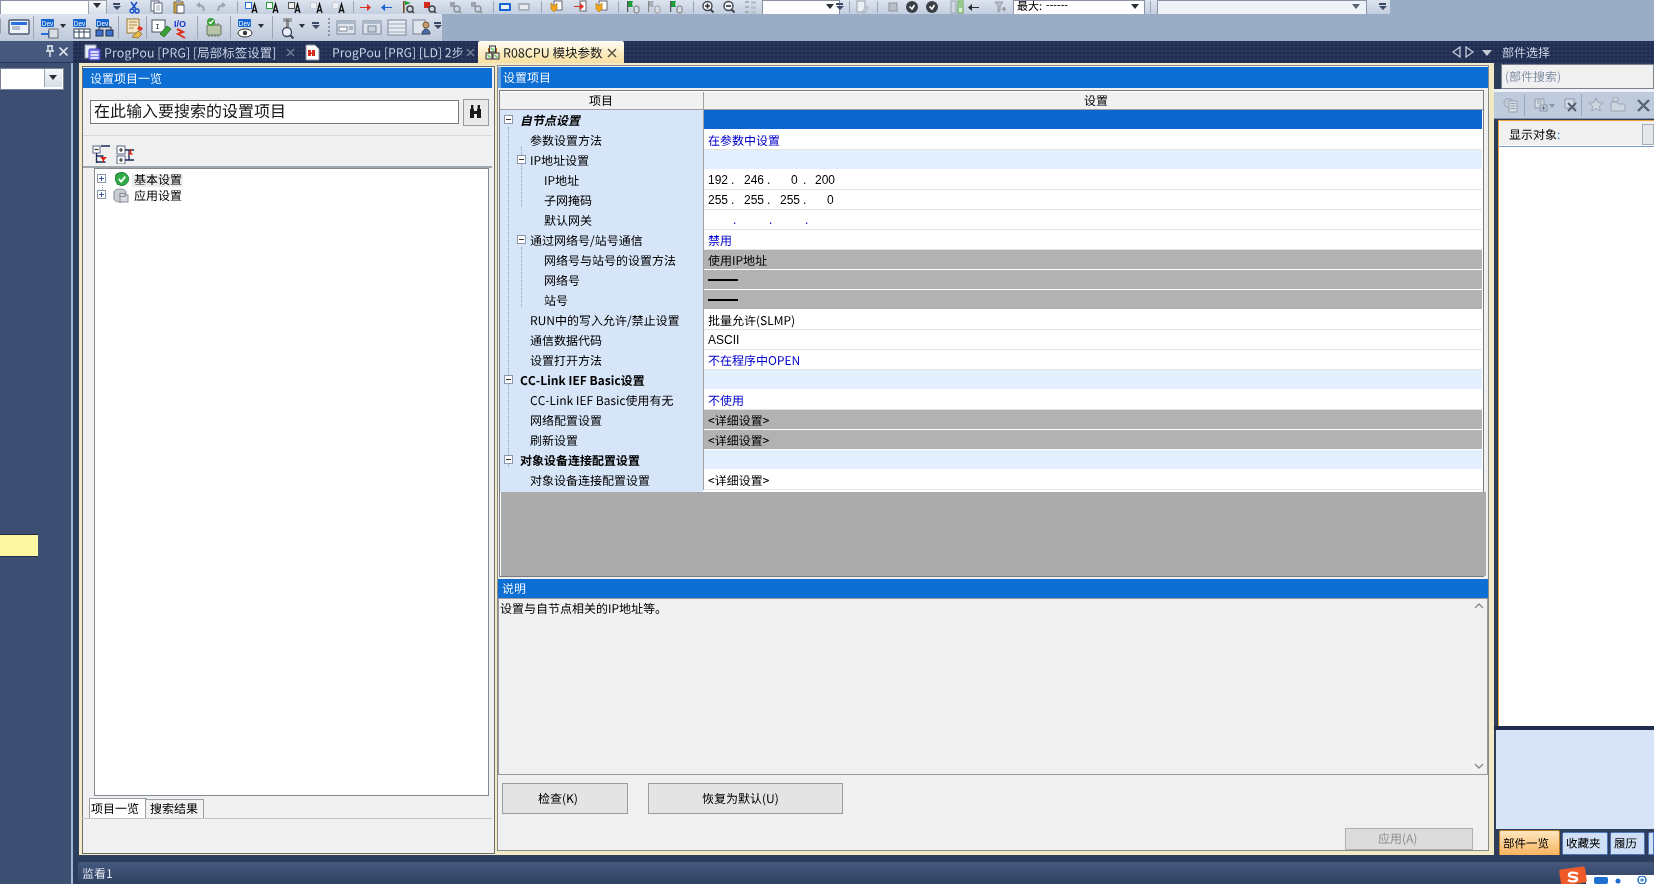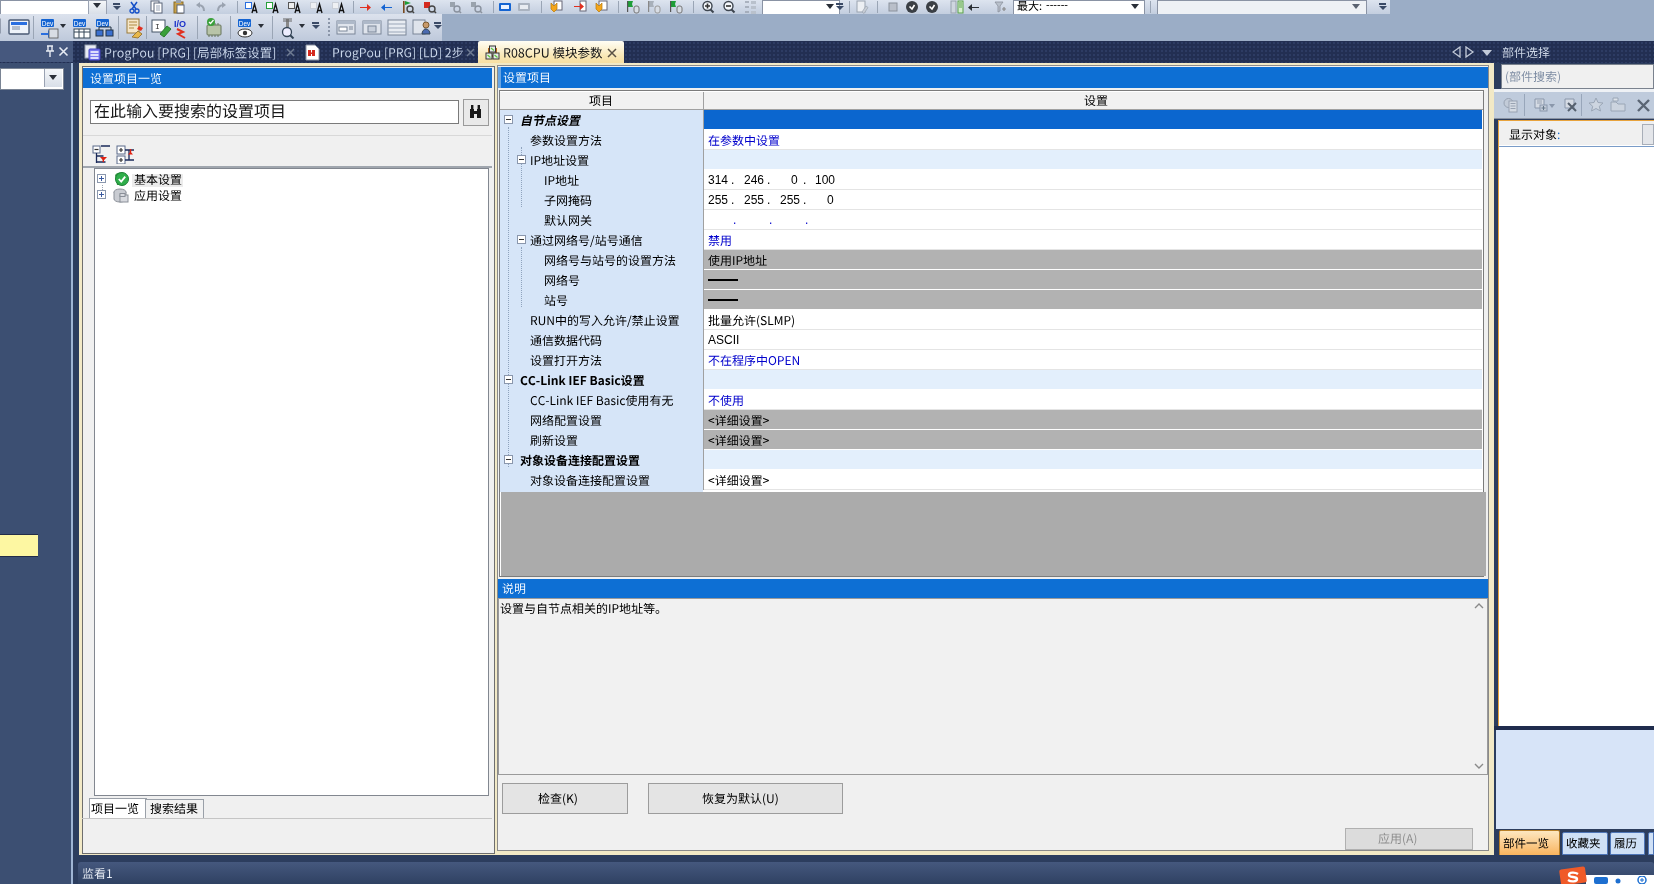--- a/index.html
+++ b/index.html
@@ -447,27 +447,27 @@
 <div style="position:absolute;left:704px;top:150px;width:778px;height:19px;background:#e3effc"></div>
 <div style="position:absolute;left:517px;top:155px;width:9px;height:9px;background:#fff;border:1px solid #8a97ad;box-sizing:border-box"></div>
 <div style="position:absolute;left:519px;top:158.9px;width:5px;height:1.3px;background:#333"></div>
 <svg style="position:absolute;left:530px;top:153px;width:62px;height:15.6px;overflow:visible" viewBox="0 -12 62 15.6">
       <path d="M1.2 0H2.3V-8.8H1.2Z M4.7 0H5.8V-3.5H7.3C9.2 -3.5 10.5 -4.4 10.5 -6.2C10.5 -8.1 9.2 -8.8 7.2 -8.8H4.7ZM5.8 -4.4V-7.9H7.1C8.6 -7.9 9.4 -7.5 9.4 -6.2C9.4 -5 8.7 -4.4 7.1 -4.4Z M16.3 -9V-5.7L15 -5.1L15.3 -4.3L16.3 -4.7V-0.9C16.3 0.4 16.7 0.7 18 0.7C18.3 0.7 20.7 0.7 21 0.7C22.2 0.7 22.5 0.2 22.7 -1.5C22.4 -1.5 22.1 -1.7 21.9 -1.8C21.8 -0.5 21.7 -0.1 21 -0.1C20.5 -0.1 18.5 -0.1 18.1 -0.1C17.3 -0.1 17.1 -0.3 17.1 -0.9V-5.1L18.7 -5.8V-1.7H19.6V-6.2L21.3 -6.9C21.3 -4.9 21.2 -3.6 21.2 -3.3C21.1 -3 21 -3 20.8 -3C20.7 -3 20.3 -3 20 -3C20.1 -2.8 20.2 -2.5 20.2 -2.2C20.6 -2.2 21 -2.2 21.4 -2.3C21.7 -2.4 21.9 -2.6 22 -3.1C22.1 -3.6 22.1 -5.4 22.1 -7.6L22.2 -7.8L21.5 -8.1L21.4 -7.9L21.2 -7.8L19.6 -7.1V-10.1H18.7V-6.7L17.1 -6V-9ZM11.5 -1.8 11.9 -0.9C12.9 -1.4 14.3 -2 15.6 -2.6L15.4 -3.4L14 -2.9V-6.3H15.4V-7.2H14V-9.9H13.2V-7.2H11.6V-6.3H13.2V-2.5C12.5 -2.2 12 -2 11.5 -1.8Z M28.3 -7.5V-0.3H26.9V0.5H34.7V-0.3H31.9V-5.1H34.5V-5.9H31.9V-10H31V-0.3H29.2V-7.5ZM23.5 -2 23.9 -1.1C25 -1.5 26.5 -2.1 27.8 -2.7L27.7 -3.5L26.1 -2.9V-6.3H27.7V-7.2H26.1V-9.9H25.3V-7.2H23.7V-6.3H25.3V-2.6C24.6 -2.4 24 -2.1 23.5 -2Z M36.6 -9.3C37.2 -8.7 38 -7.9 38.4 -7.4L39 -8.1C38.6 -8.6 37.8 -9.3 37.2 -9.9ZM35.6 -6.3V-5.4H37.3V-1.1C37.3 -0.6 36.9 -0.2 36.7 -0C36.9 0.1 37.1 0.5 37.2 0.7C37.4 0.5 37.7 0.2 39.9 -1.3C39.7 -1.5 39.6 -1.9 39.5 -2.1L38.2 -1.1V-6.3ZM41 -9.6V-8.3C41 -7.4 40.7 -6.4 39.2 -5.7C39.3 -5.6 39.6 -5.2 39.7 -5C41.5 -5.9 41.9 -7.2 41.9 -8.3V-8.8H44V-6.9C44 -6 44.1 -5.6 45 -5.6C45.1 -5.6 45.7 -5.6 45.9 -5.6C46.1 -5.6 46.4 -5.6 46.5 -5.7C46.5 -5.9 46.5 -6.2 46.4 -6.5C46.3 -6.4 46 -6.4 45.9 -6.4C45.7 -6.4 45.2 -6.4 45 -6.4C44.9 -6.4 44.8 -6.5 44.8 -6.9V-9.6ZM44.8 -3.9C44.3 -3 43.7 -2.2 42.9 -1.5C42.1 -2.2 41.5 -3 41 -3.9ZM39.7 -4.8V-3.9H40.3L40.2 -3.9C40.7 -2.8 41.3 -1.8 42.2 -1C41.3 -0.5 40.3 -0.1 39.2 0.2C39.4 0.4 39.6 0.7 39.6 1C40.8 0.6 41.9 0.2 42.9 -0.5C43.8 0.2 44.9 0.7 46.1 1C46.2 0.7 46.5 0.4 46.7 0.2C45.5 -0 44.5 -0.5 43.6 -1C44.6 -1.9 45.4 -3.1 45.9 -4.6L45.4 -4.8L45.2 -4.8Z M54.9 -9H57V-7.9H54.9ZM52.1 -9H54.1V-7.9H52.1ZM49.4 -9H51.3V-7.9H49.4ZM49.4 -5.1V-0.1H47.8V0.6H58.5V-0.1H56.8V-5.1H53.1L53.2 -5.8H58.2V-6.5H53.4L53.5 -7.2H57.9V-9.6H48.5V-7.2H52.6L52.5 -6.5H47.9V-5.8H52.3L52.2 -5.1ZM50.3 -0.1V-0.8H55.9V-0.1ZM50.3 -3.3H55.9V-2.6H50.3ZM50.3 -3.8V-4.5H55.9V-3.8ZM50.3 -2.1H55.9V-1.4H50.3Z" fill="#000"></path>
     </svg>
 <div style="position:absolute;left:704px;top:189px;width:778px;height:1px;background:#e4e4e4"></div>
 <svg style="position:absolute;left:544px;top:173px;width:38px;height:15.6px;overflow:visible" viewBox="0 -12 38 15.6">
       <path d="M1.2 0H2.3V-8.8H1.2Z M4.7 0H5.8V-3.5H7.3C9.2 -3.5 10.5 -4.4 10.5 -6.2C10.5 -8.1 9.2 -8.8 7.2 -8.8H4.7ZM5.8 -4.4V-7.9H7.1C8.6 -7.9 9.4 -7.5 9.4 -6.2C9.4 -5 8.7 -4.4 7.1 -4.4Z M16.3 -9V-5.7L15 -5.1L15.3 -4.3L16.3 -4.7V-0.9C16.3 0.4 16.7 0.7 18 0.7C18.3 0.7 20.7 0.7 21 0.7C22.2 0.7 22.5 0.2 22.7 -1.5C22.4 -1.5 22.1 -1.7 21.9 -1.8C21.8 -0.5 21.7 -0.1 21 -0.1C20.5 -0.1 18.5 -0.1 18.1 -0.1C17.3 -0.1 17.1 -0.3 17.1 -0.9V-5.1L18.7 -5.8V-1.7H19.6V-6.2L21.3 -6.9C21.3 -4.9 21.2 -3.6 21.2 -3.3C21.1 -3 21 -3 20.8 -3C20.7 -3 20.3 -3 20 -3C20.1 -2.8 20.2 -2.5 20.2 -2.2C20.6 -2.2 21 -2.2 21.4 -2.3C21.7 -2.4 21.9 -2.6 22 -3.1C22.1 -3.6 22.1 -5.4 22.1 -7.6L22.2 -7.8L21.5 -8.1L21.4 -7.9L21.2 -7.8L19.6 -7.1V-10.1H18.7V-6.7L17.1 -6V-9ZM11.5 -1.8 11.9 -0.9C12.9 -1.4 14.3 -2 15.6 -2.6L15.4 -3.4L14 -2.9V-6.3H15.4V-7.2H14V-9.9H13.2V-7.2H11.6V-6.3H13.2V-2.5C12.5 -2.2 12 -2 11.5 -1.8Z M28.3 -7.5V-0.3H26.9V0.5H34.7V-0.3H31.9V-5.1H34.5V-5.9H31.9V-10H31V-0.3H29.2V-7.5ZM23.5 -2 23.9 -1.1C25 -1.5 26.5 -2.1 27.8 -2.7L27.7 -3.5L26.1 -2.9V-6.3H27.7V-7.2H26.1V-9.9H25.3V-7.2H23.7V-6.3H25.3V-2.6C24.6 -2.4 24 -2.1 23.5 -2Z" fill="#000"></path>
     </svg>
-<div style="position:absolute;left:708px;top:173px;font:normal 12px 'Liberation Sans', sans-serif;color:#000;letter-spacing:0;line-height:15px;white-space:pre">314</div>
+<div style="position:absolute;left:708px;top:173px;font:normal 12px 'Liberation Sans', sans-serif;color:#000;letter-spacing:0;line-height:15px;white-space:pre">192</div>
 <div style="position:absolute;left:731px;top:173px;font:normal 12px 'Liberation Sans', sans-serif;color:#000;letter-spacing:0;line-height:15px;white-space:pre">.</div>
 <div style="position:absolute;left:744px;top:173px;font:normal 12px 'Liberation Sans', sans-serif;color:#000;letter-spacing:0;line-height:15px;white-space:pre">246</div>
 <div style="position:absolute;left:767px;top:173px;font:normal 12px 'Liberation Sans', sans-serif;color:#000;letter-spacing:0;line-height:15px;white-space:pre">.</div>
 <div style="position:absolute;left:791px;top:173px;font:normal 12px 'Liberation Sans', sans-serif;color:#000;letter-spacing:0;line-height:15px;white-space:pre">0</div>
 <div style="position:absolute;left:803px;top:173px;font:normal 12px 'Liberation Sans', sans-serif;color:#000;letter-spacing:0;line-height:15px;white-space:pre">.</div>
-<div style="position:absolute;left:815px;top:173px;font:normal 12px 'Liberation Sans', sans-serif;color:#000;letter-spacing:0;line-height:15px;white-space:pre">100</div>
+<div style="position:absolute;left:815px;top:173px;font:normal 12px 'Liberation Sans', sans-serif;color:#000;letter-spacing:0;line-height:15px;white-space:pre">200</div>
 <div style="position:absolute;left:704px;top:209px;width:778px;height:1px;background:#e4e4e4"></div>
 <svg style="position:absolute;left:544px;top:193px;width:51px;height:15.6px;overflow:visible" viewBox="0 -12 51 15.6">
       <path d="M5.6 -6.5V-4.7H0.6V-3.8H5.6V-0.2C5.6 -0 5.5 0 5.3 0C5 0.1 4.1 0.1 3.1 0C3.3 0.3 3.4 0.7 3.5 1C4.7 1 5.4 0.9 5.9 0.8C6.4 0.6 6.5 0.4 6.5 -0.2V-3.8H11.4V-4.7H6.5V-6C7.9 -6.7 9.4 -7.8 10.5 -8.8L9.8 -9.3L9.6 -9.3H1.8V-8.4H8.6C7.7 -7.7 6.6 -6.9 5.6 -6.5Z M14.3 -6.4C14.9 -5.8 15.5 -5 16 -4.2C15.5 -2.9 14.9 -1.9 14.1 -1.1C14.3 -0.9 14.6 -0.7 14.8 -0.6C15.5 -1.3 16.1 -2.3 16.5 -3.4C16.9 -2.9 17.3 -2.3 17.5 -1.9L18.1 -2.5C17.8 -3 17.4 -3.6 16.9 -4.3C17.2 -5.3 17.5 -6.4 17.7 -7.6L16.8 -7.7C16.7 -6.8 16.5 -5.9 16.3 -5.1C15.8 -5.8 15.3 -6.4 14.9 -6.9ZM17.8 -6.4C18.3 -5.8 18.9 -5 19.4 -4.2C19 -2.9 18.3 -1.8 17.4 -1C17.6 -0.9 18 -0.6 18.1 -0.5C18.9 -1.2 19.5 -2.2 20 -3.4C20.4 -2.7 20.7 -2.1 21 -1.5L21.6 -2.1C21.3 -2.7 20.9 -3.5 20.3 -4.3C20.6 -5.3 20.9 -6.4 21.1 -7.6L20.2 -7.7C20.1 -6.8 19.9 -5.9 19.7 -5.1C19.3 -5.7 18.8 -6.3 18.4 -6.9ZM13.1 -9.4V0.9H14V-8.5H22.1V-0.2C22.1 -0 22 0 21.8 0C21.5 0.1 20.7 0.1 20 0C20.1 0.3 20.2 0.7 20.3 0.9C21.4 0.9 22 0.9 22.4 0.8C22.8 0.6 23 0.3 23 -0.2V-9.4Z M31.1 -10.1C31 -9.6 30.8 -9.1 30.6 -8.6H28.3V-7.8H30.2C29.6 -6.8 28.8 -5.9 27.7 -5.3C27.9 -5.2 28.2 -4.8 28.3 -4.7C28.5 -4.8 28.8 -4.9 28.9 -5.1V-0.9H29.7V-1.4H31.3V-0.4C31.3 0.6 31.6 0.9 32.6 0.9C32.8 0.9 34.1 0.9 34.3 0.9C35.2 0.9 35.4 0.5 35.5 -0.9C35.3 -1 35 -1.1 34.8 -1.3C34.7 -0.1 34.7 0.1 34.3 0.1C34 0.1 32.9 0.1 32.7 0.1C32.2 0.1 32.1 0 32.1 -0.4V-1.4H34.6V-5C34.8 -4.8 34.9 -4.7 35.1 -4.6C35.2 -4.8 35.5 -5.2 35.7 -5.3C34.7 -5.8 33.8 -6.8 33.3 -7.8H35.5V-8.6H31.5C31.7 -9 31.9 -9.5 32 -9.9ZM31.3 -6.8V-5.8H29.7C30.3 -6.3 30.8 -7 31.2 -7.8H32.4C32.8 -7.1 33.2 -6.4 33.8 -5.8H32.1V-6.8ZM29.7 -5H31.3V-4H29.7ZM29.7 -2.2V-3.3H31.3V-2.2ZM33.8 -3.3V-2.2H32.1V-3.3ZM33.8 -4H32.1V-5H33.8ZM25.9 -10.1V-7.7H24.5V-6.8H25.9V-4.2C25.3 -4 24.8 -3.8 24.3 -3.7L24.6 -2.8L25.9 -3.3V-0.2C25.9 0 25.9 0 25.7 0C25.6 0.1 25.1 0.1 24.6 0C24.7 0.3 24.8 0.7 24.9 0.9C25.6 0.9 26.1 0.9 26.4 0.7C26.7 0.6 26.8 0.3 26.8 -0.2V-3.6L28 -4L27.9 -4.8L26.8 -4.4V-6.8H28V-7.7H26.8V-10.1Z M40.9 -2.5V-1.6H45.5V-2.5ZM41.9 -7.8C41.8 -6.6 41.7 -5 41.5 -4H41.7L46.4 -4C46.1 -1.4 45.9 -0.3 45.6 -0C45.4 0.1 45.3 0.1 45.1 0.1C44.9 0.1 44.3 0.1 43.8 0C43.9 0.3 44 0.6 44 0.9C44.6 0.9 45.1 0.9 45.5 0.9C45.8 0.9 46 0.8 46.3 0.5C46.7 0.1 47 -1.2 47.3 -4.4C47.3 -4.5 47.3 -4.8 47.3 -4.8H45.8C46 -6.3 46.2 -8.1 46.3 -9.3L45.6 -9.4L45.5 -9.4H41.3V-8.5H45.3C45.2 -7.5 45.1 -6 44.9 -4.8H42.4C42.6 -5.7 42.7 -6.8 42.7 -7.7ZM36.6 -9.4V-8.6H38.1C37.7 -6.8 37.2 -5.1 36.3 -3.9C36.5 -3.7 36.7 -3.2 36.8 -3C37 -3.3 37.2 -3.6 37.4 -3.9V0.4H38.2V-0.6H40.4V-5.7H38.2C38.5 -6.6 38.7 -7.6 38.9 -8.6H40.7V-9.4ZM38.2 -4.9H39.6V-1.4H38.2Z" fill="#000"></path>
     </svg>
 <div style="position:absolute;left:708px;top:193px;font:normal 12px 'Liberation Sans', sans-serif;color:#000;letter-spacing:0;line-height:15px;white-space:pre">255</div>
 <div style="position:absolute;left:731px;top:193px;font:normal 12px 'Liberation Sans', sans-serif;color:#000;letter-spacing:0;line-height:15px;white-space:pre">.</div>
 <div style="position:absolute;left:744px;top:193px;font:normal 12px 'Liberation Sans', sans-serif;color:#000;letter-spacing:0;line-height:15px;white-space:pre">255</div>
 <div style="position:absolute;left:767px;top:193px;font:normal 12px 'Liberation Sans', sans-serif;color:#000;letter-spacing:0;line-height:15px;white-space:pre">.</div>
 <div style="position:absolute;left:780px;top:193px;font:normal 12px 'Liberation Sans', sans-serif;color:#000;letter-spacing:0;line-height:15px;white-space:pre">255</div>
 <div style="position:absolute;left:803px;top:193px;font:normal 12px 'Liberation Sans', sans-serif;color:#000;letter-spacing:0;line-height:15px;white-space:pre">.</div>

